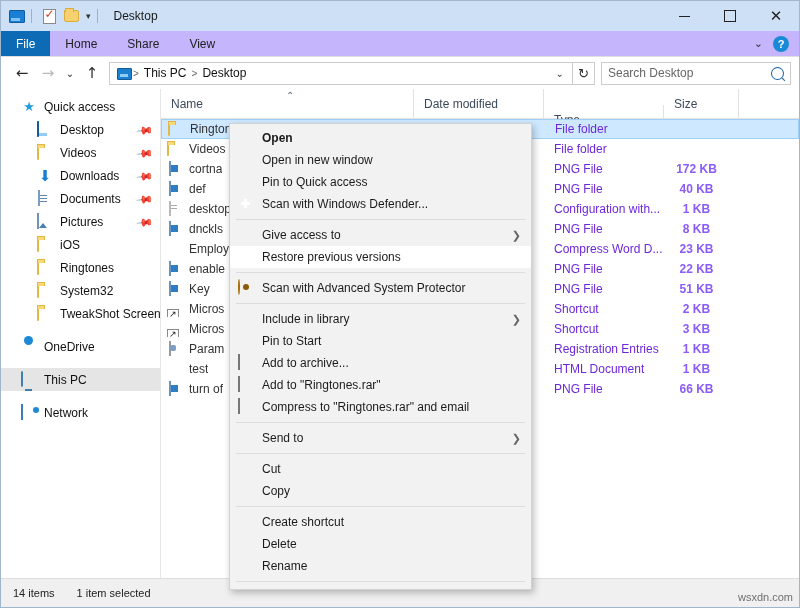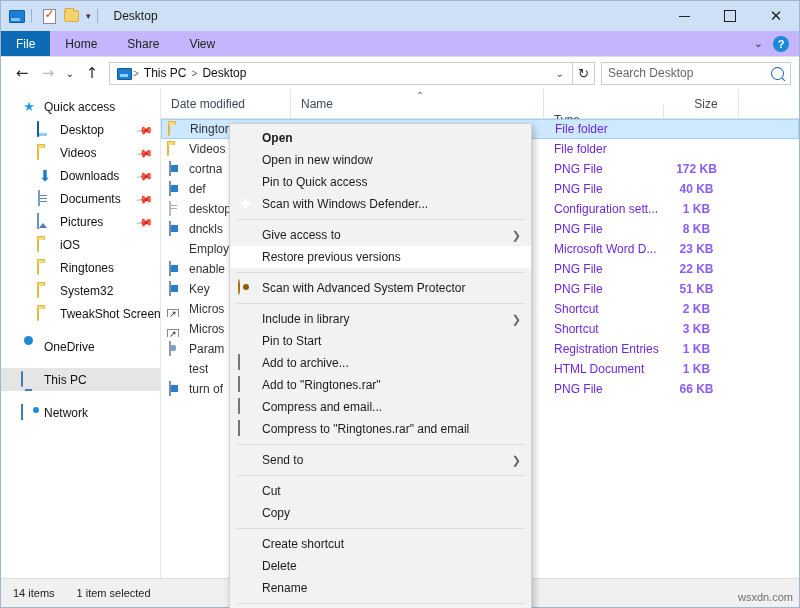--- a/index.html
+++ b/index.html
@@ -220,21 +220,21 @@
   .colheader {
     height: 30px; display: flex; align-items: center;
     border-bottom: 1px solid #e2e2e2; font-size: 12px; color: #3b4a5a;
     position: relative;
   }
   .col { height: 30px; display:flex; align-items:center; padding-left: 10px;
          border-right: 1px solid #e2e2e2; position: relative; }
   .col-name  { width: 253px; }
   .col-date  { width: 130px; }
   .col-type  { width: 120px; margin-top: 33px; }
-  .col-size  { width: 75px; justify-content: center; }
+  .col-size  { width: 75px; }
   .col-last  { flex: 1; border-right: none; }
   .sortmark {
     position: absolute; left: 125px; top: 1px; font-size: 10px; color: #5a6b7d;
     font-family:"DejaVu Sans", sans-serif;
   }
   .rows { position: relative; }
   .row {
     height: 20px; display: flex; align-items: center; font-size: 12px; color: #333;
     position: relative;
   }
@@ -490,27 +490,27 @@
       <div style="height:10px"></div>
 
       <div class="sb-item">
         <span class="ic"><span class="ic-net"></span></span>
         <span class="sb-label">Network</span>
       </div>
     </div>
 
     <div class="filepane">
       <div class="colheader">
-        <div class="col col-date">
-          <span>Date modified</span>
-        </div>
         <div class="col col-name">
           <span>Name</span>
           <span class="sortmark">⌃</span>
         </div>
+        <div class="col col-date">
+          <span>Date modified</span>
+        </div>
         <div class="col col-type">
           <span>Type</span>
         </div>
         <div class="col col-size">
           <span>Size</span>
         </div>
         <div class="col col-last"></div>
       </div>
 
       <div class="rows">
@@ -549,39 +549,39 @@
           <div class="cell-date"></div>
           <div class="cell-type">PNG File</div>
           <div class="cell-size">40 KB</div>
         </div>
         <div class="row">
           <div class="cell-name">
             <span class="fi"><span class="fi-ini"></span></span>
             <span class="fname">desktop</span>
           </div>
           <div class="cell-date"></div>
-          <div class="cell-type">Configuration sett...</div>
+          <div class="cell-type">Configuration with...</div>
           <div class="cell-size">1 KB</div>
         </div>
         <div class="row">
           <div class="cell-name">
             <span class="fi"><span class="fi-png"></span></span>
             <span class="fname">dnckls</span>
           </div>
           <div class="cell-date"></div>
           <div class="cell-type">PNG File</div>
           <div class="cell-size">8 KB</div>
         </div>
         <div class="row">
           <div class="cell-name">
             <span class="fi"><span class="fi-word"></span></span>
             <span class="fname">Employ</span>
           </div>
           <div class="cell-date"></div>
-          <div class="cell-type">Microsoft Word D...</div>
+          <div class="cell-type">Compress Word D...</div>
           <div class="cell-size">23 KB</div>
         </div>
         <div class="row">
           <div class="cell-name">
             <span class="fi"><span class="fi-png"></span></span>
             <span class="fname">enable</span>
           </div>
           <div class="cell-date"></div>
           <div class="cell-type">PNG File</div>
           <div class="cell-size">22 KB</div>
@@ -678,24 +678,20 @@
     <div class="mi">
       <span class="mi-ic"><span class="mic-rar"></span></span>
       <span>Add to archive...</span>
     </div>
     <div class="mi">
       <span class="mi-ic"><span class="mic-rar"></span></span>
       <span>Add to "Ringtones.rar"</span>
     </div>
     <div class="mi">
       <span class="mi-ic"><span class="mic-rar"></span></span>
-      <span>Compress and email...</span>
-    </div>
-    <div class="mi">
-      <span class="mi-ic"><span class="mic-rar"></span></span>
       <span>Compress to "Ringtones.rar" and email</span>
     </div>
 
     <div class="msep"></div>
 
     <div class="mi">
       <span>Send to</span>
       <span class="arrow">❯</span>
     </div>
 

